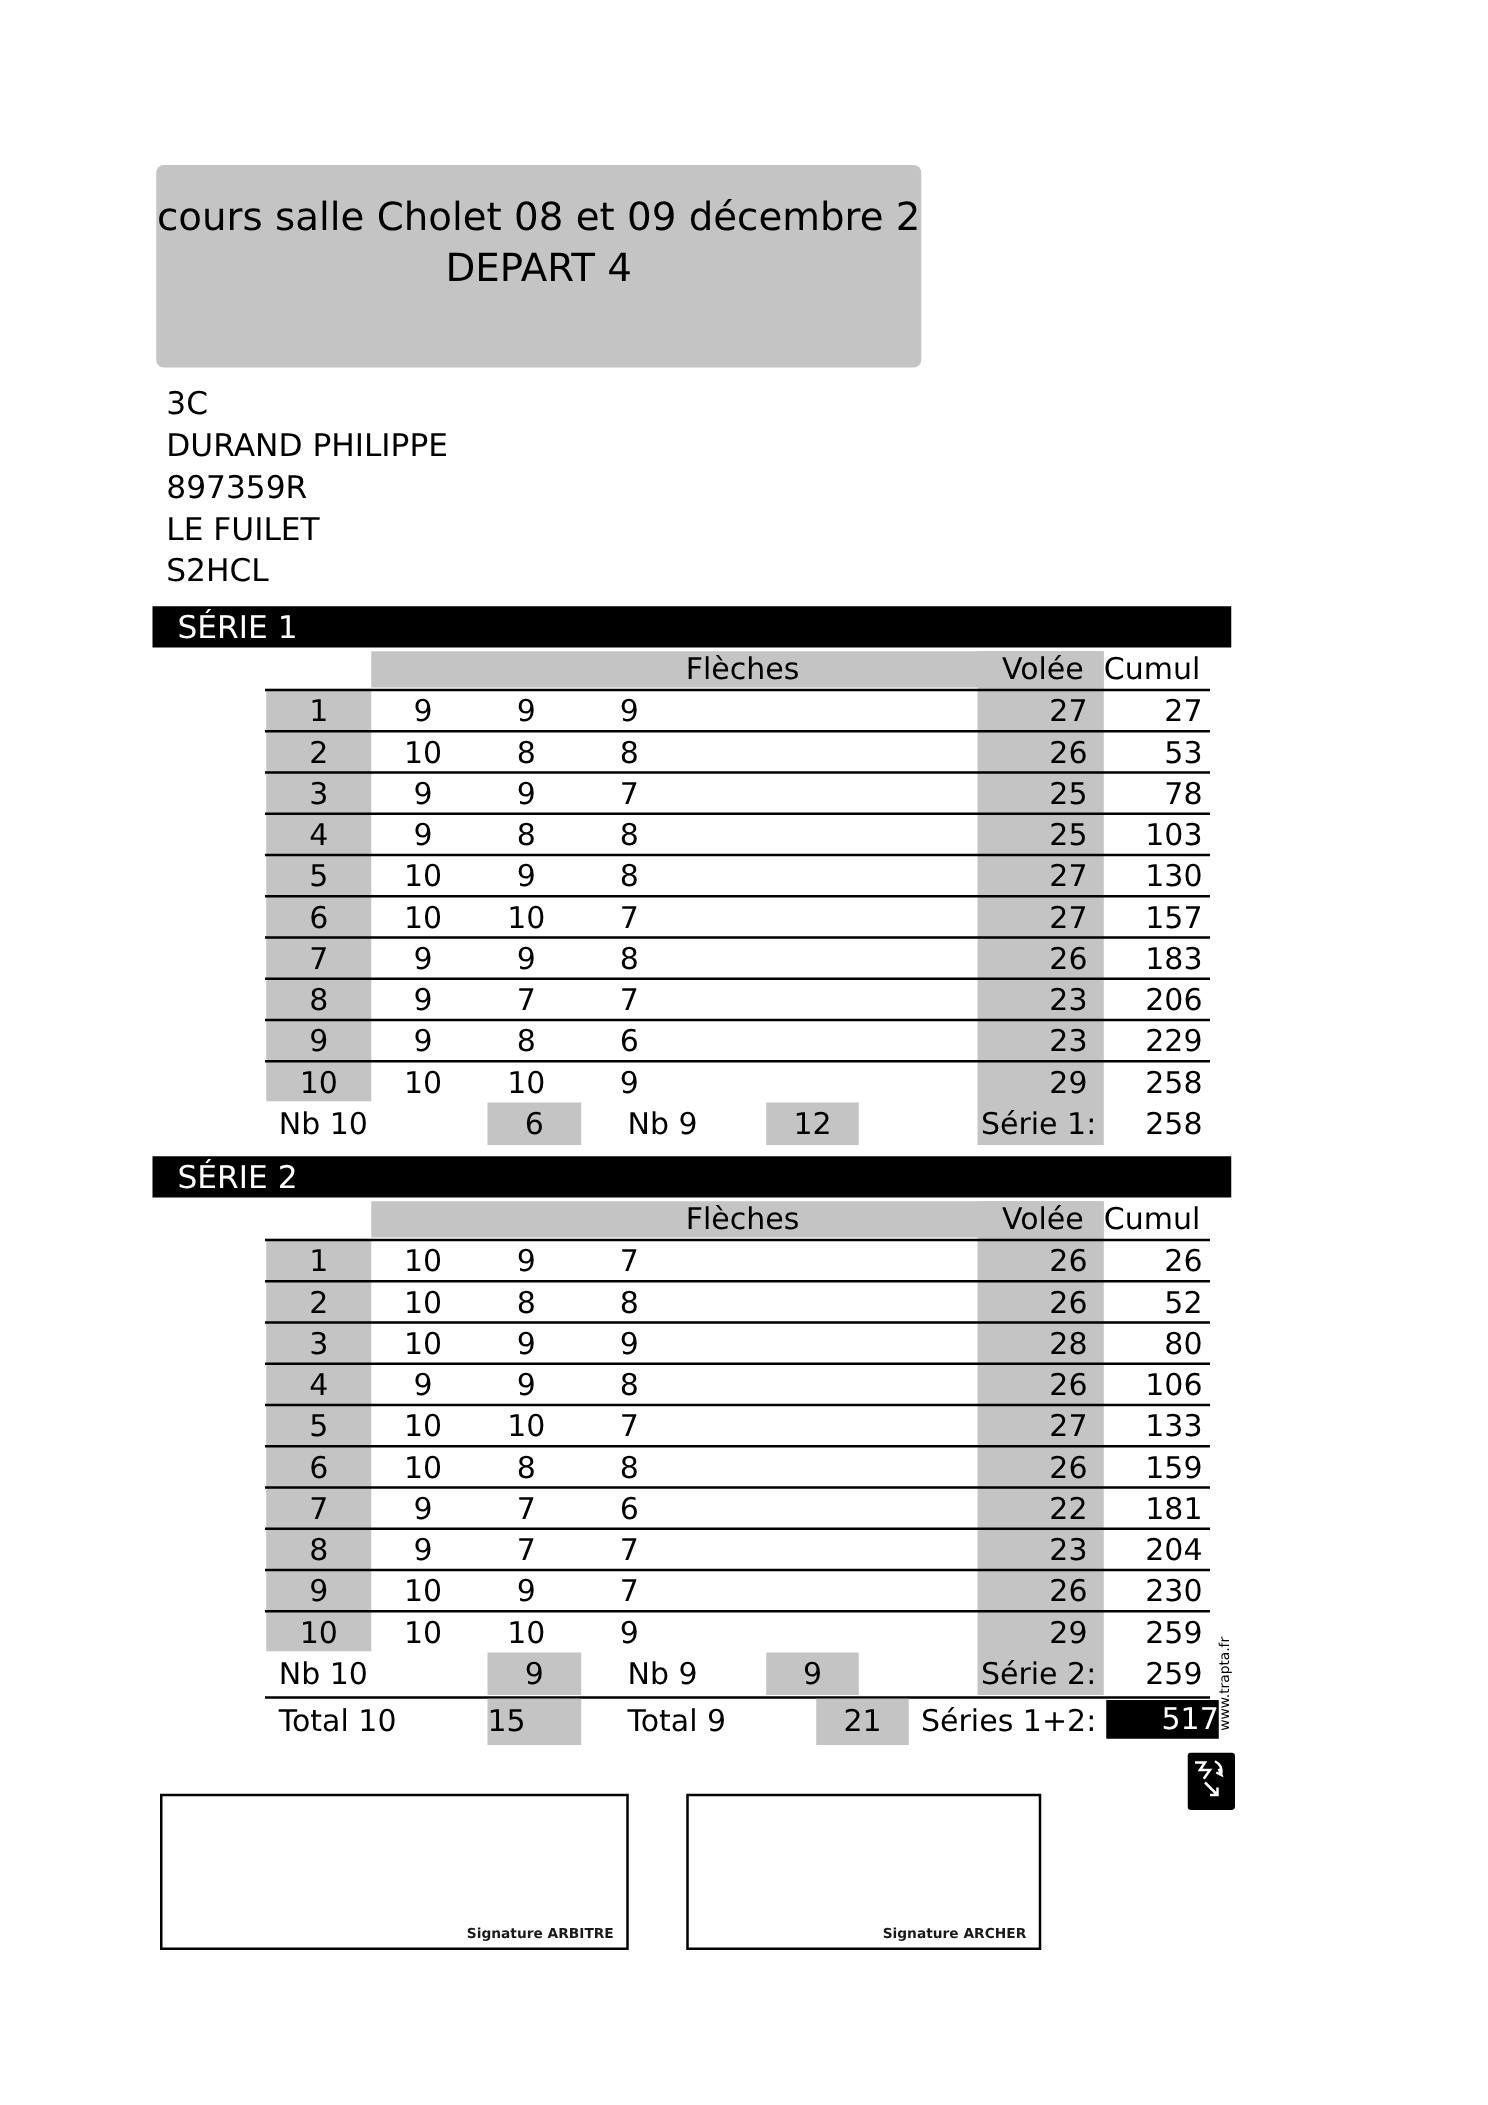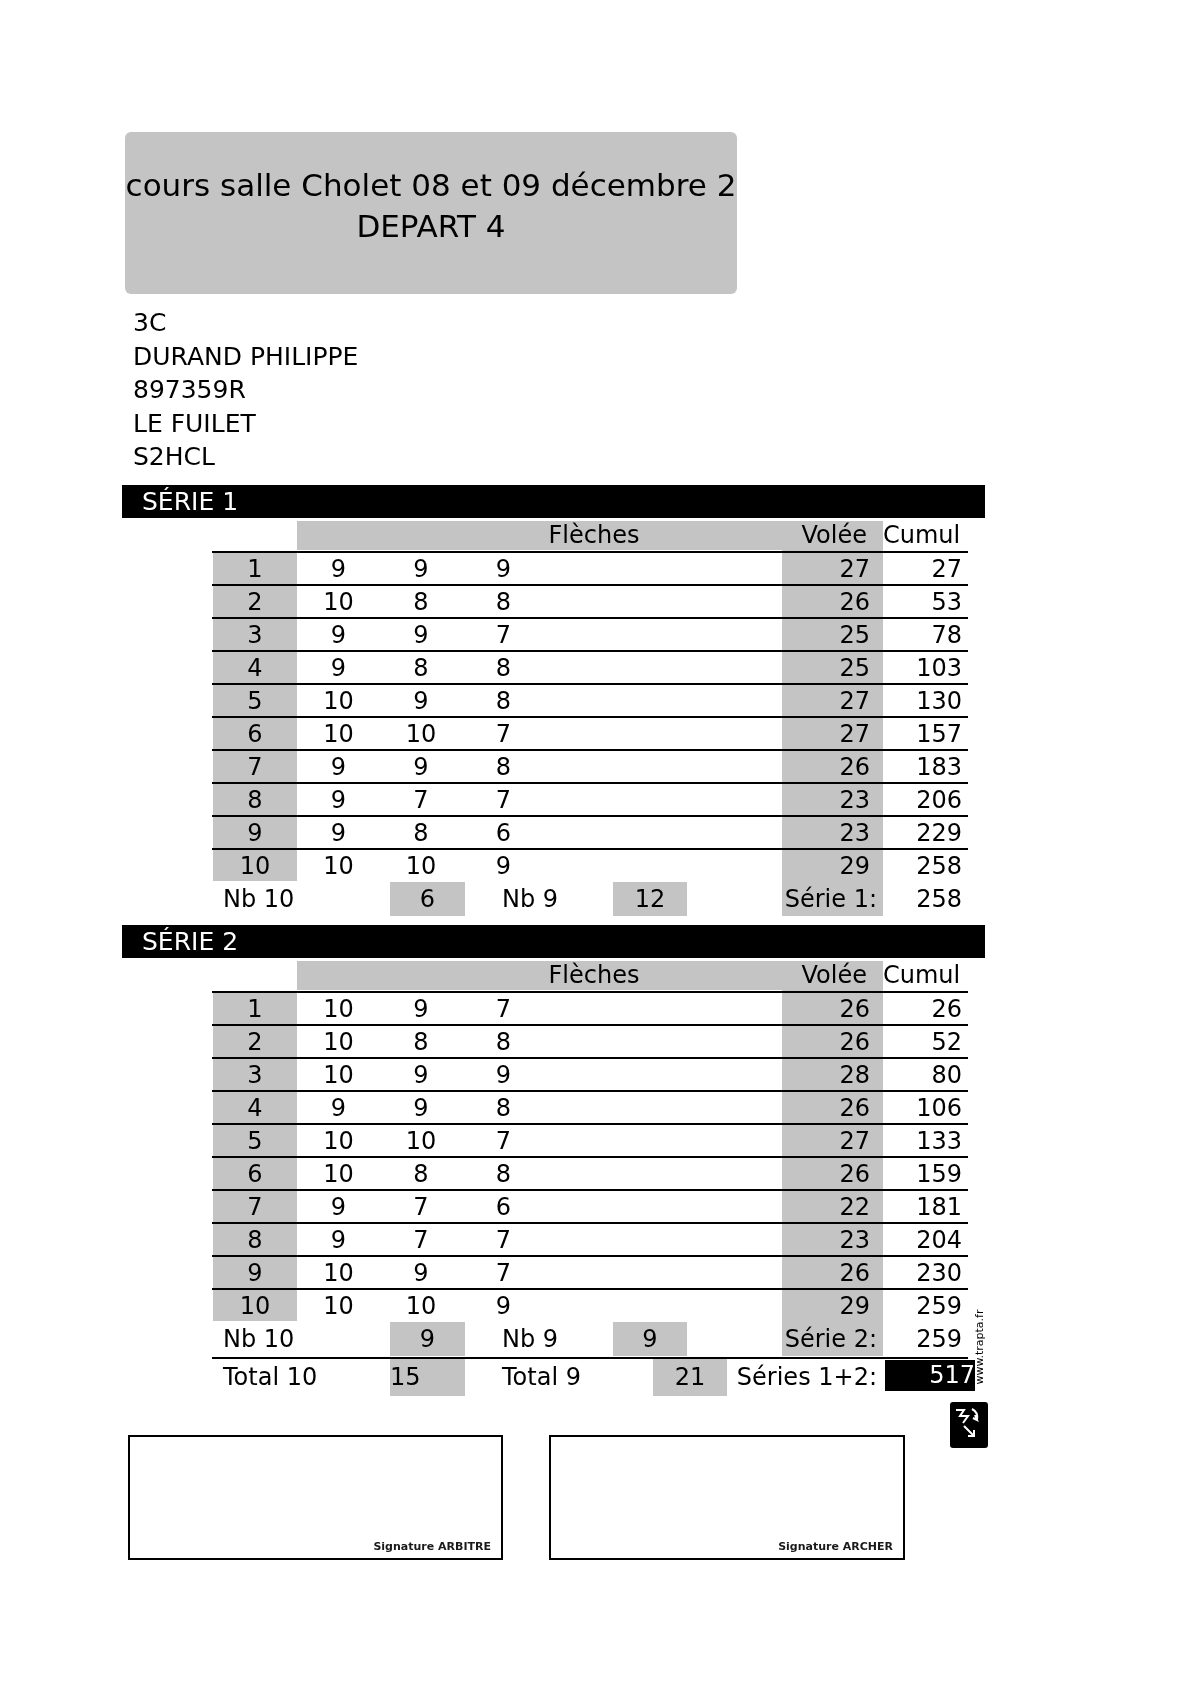--- a/index.html
+++ b/index.html
@@ -7,21 +7,21 @@
     position:relative;width:1190px;height:1684px;background:#ffffff;
     font-family:"DejaVu Sans","Liberation Sans",sans-serif;color:#000;
     overflow:hidden;margin:0 auto;
   }
   .abs{position:absolute;}
 
   
   .title-box{
     left:125px;top:132px;width:612px;height:162px;background:#c4c4c4;
     border-radius:6px;text-align:center;overflow:hidden;
-    font-size:31px;line-height:41px;padding-top:33px;box-sizing:border-box;
+    font-size:31px;line-height:41px;padding-top:22px;box-sizing:border-box;
     white-space:nowrap;
   }
 
   
   .archer-info{left:133px;top:306px;font-size:25px;line-height:33.5px;}
 
   
   .serie-bar{
     left:122px;width:863px;height:33px;background:#000;color:#fff;
     font-size:25px;line-height:33px;padding-left:20px;box-sizing:border-box;
@@ -67,21 +67,21 @@
   .grand-box2{left:613px;width:74px;background:#c4c4c4;text-align:center;margin-left:40px;}
   .grand-total-label{left:600px;width:277px;text-align:right;}
   .grand-total-box{
     left:885px;top:1360px;width:90px;height:31px;background:#000;color:#fff;
     font-size:24px;line-height:31px;text-align:right;box-sizing:border-box;
   }
 
   
   .sig-box{border:2px solid #000;background:#fff;box-sizing:border-box;font-weight:bold;}
   .sig-left{left:128px;top:1435px;width:375px;height:125px;}
-  .sig-right{left:549px;top:1435px;width:356px;height:125px;}
+  .sig-right{left:549px;top:1435px;width:284px;height:125px;}
   .sig-label{
     position:absolute;right:10px;bottom:5px;font-size:11px;color:#1a1a1a;
   }
 
   
   .website{
     left:925px;top:1340px;width:110px;height:14px;font-size:11px;text-align:center;
     transform:rotate(-90deg);transform-origin:center;color:#000;
   }
   .trapta-logo{left:950px;top:1402px;width:38px;height:46px;}

